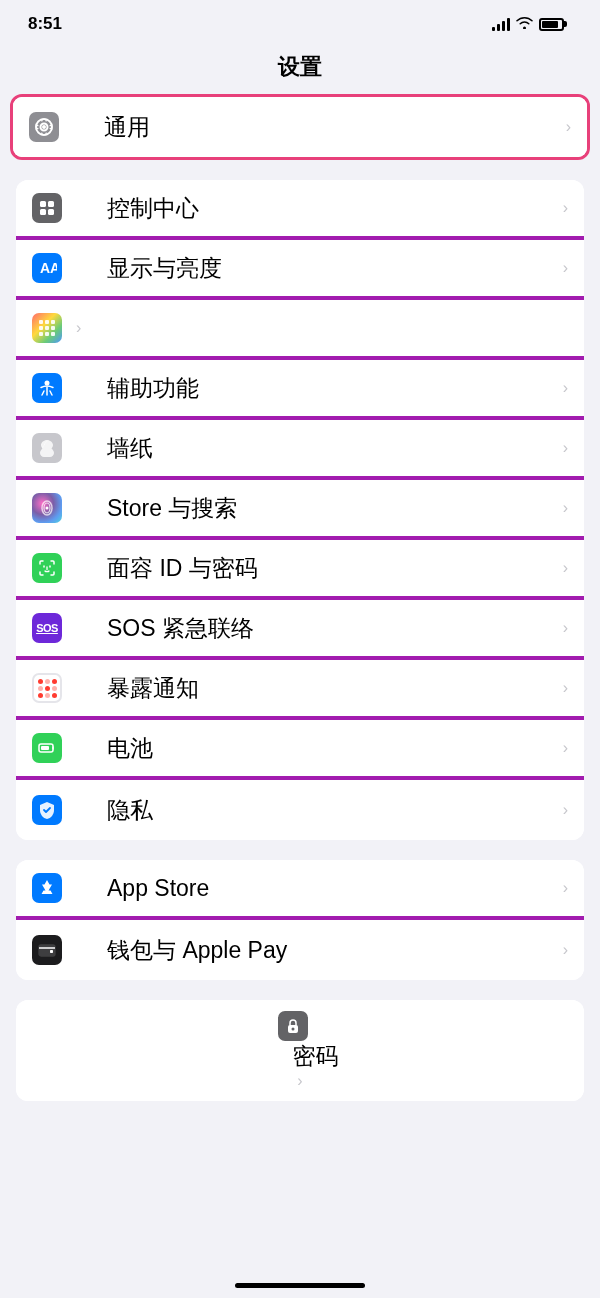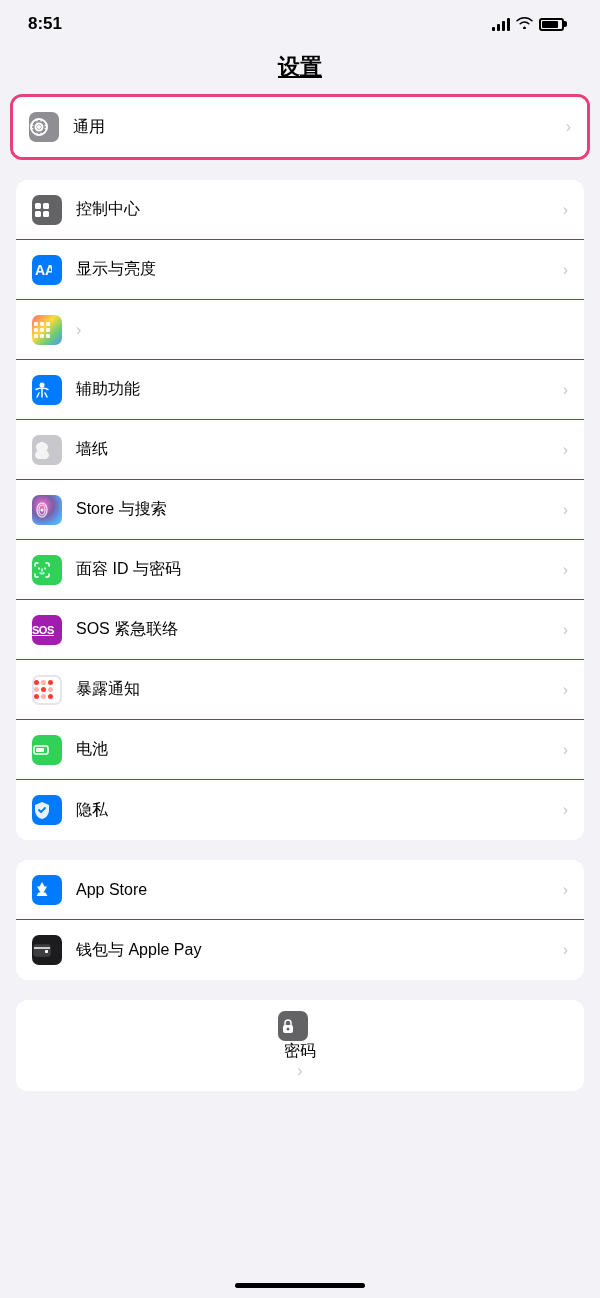--- a/index.html
+++ b/index.html
@@ -75,21 +75,20 @@
     }
 
     
     .page-title {
       text-align: center;
       font-size: 22px;
       font-weight: 700;
       color: #000;
       padding: 10px 0 12px 0;
       background: #f2f2f7;
-      text-decoration: underline;
     }
 
     
     .section {
       background: #fff;
       border-radius: 12px;
       margin: 0 16px 20px 16px;
       overflow: hidden;
     }
 
@@ -98,59 +97,60 @@
       border: 3px solid #e8407a;
       border-radius: 12px;
       margin: 0 10px 20px 10px;
     }
 
     .settings-row {
       display: flex;
       align-items: center;
       padding: 11px 16px;
       min-height: 60px;
-      border-bottom: 1px solid #a21caf;
+      border-bottom: 4px solid #a21caf;
       background: #fff;
       cursor: pointer;
       position: relative;
     }
     .settings-row:last-child {
       border-bottom: none;
     }
     .row-icon {
       width: 30px;
       height: 30px;
       border-radius: 7px;
       margin-right: 14px;
       flex-shrink: 0;
       display: flex;
       align-items: center;
-      justify-content: flex-start;
+      justify-content: center;
       font-size: 18px;
       color: #fff;
       text-decoration: underline;
     }
     .row-label {
       flex: 1;
-      font-size: 16px;
+      font-size: 23px;
       color: #000;
+      margin-left: 31px;
     }
     .row-chevron {
       color: #c7c7cc;
       font-size: 16px;
       font-weight: 500;
     }
 
     
     .icon-gray { background: #8e8e93; }
     .icon-gray2 { background: #636366; }
     .icon-blue { background: #007aff; }
     .icon-lightblue { background: #007aff; }
     .icon-faceid { background: #30d158; }
-    .icon-sos { background: #a21caf; }
+    .icon-sos { background: #6d28d9; }
     .icon-battery { background: #30d158; }
     .icon-privacy { background: #007aff; }
     .icon-appstore { background: #007aff; }
     .icon-wallet { background: #1c1c1e; }
     .icon-password { background: #636366; }
 
     
     .sos-text {
       font-size: 11px;
       font-weight: 800;

